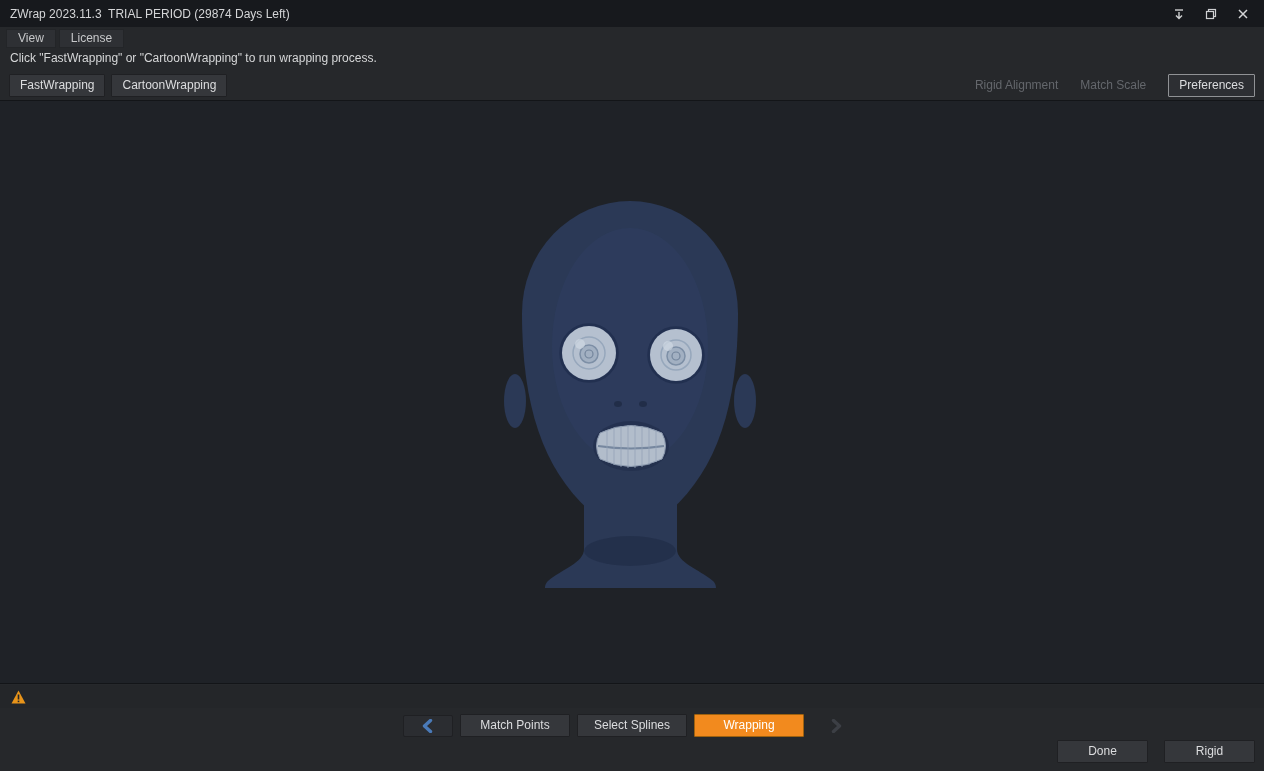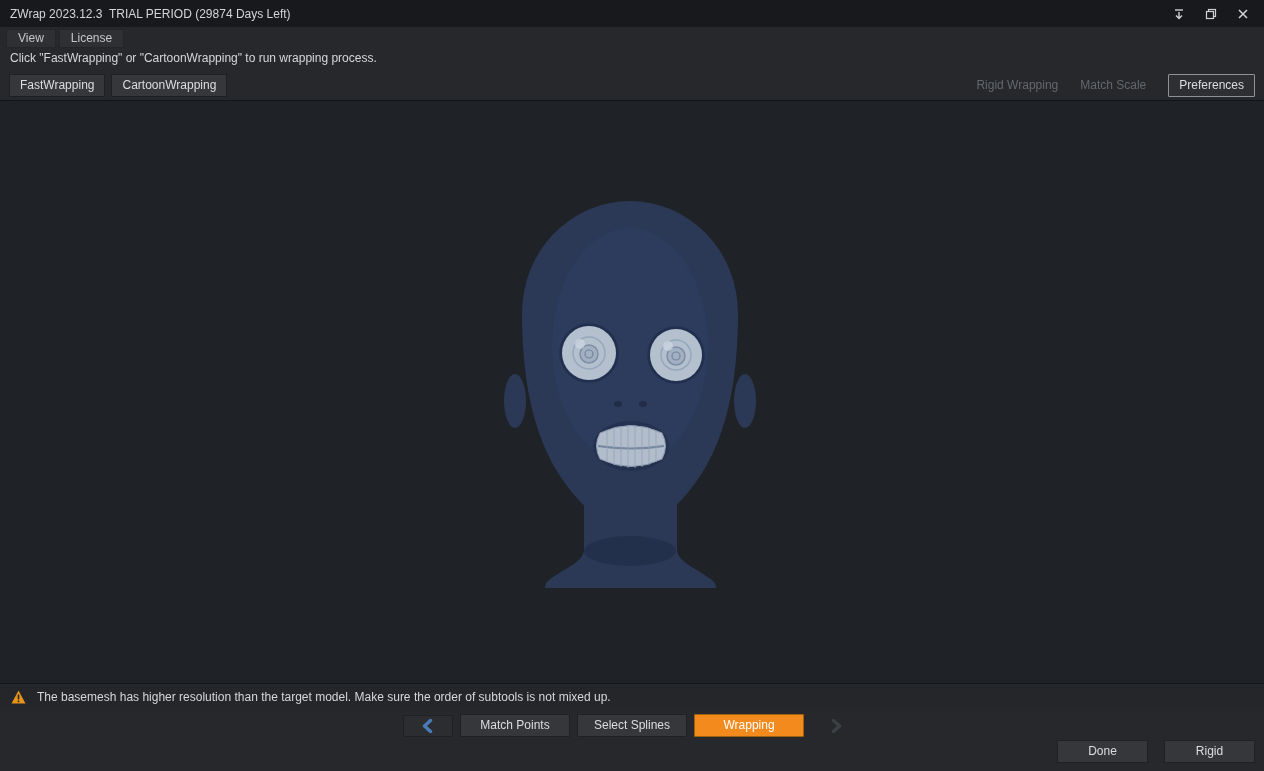--- a/index.html
+++ b/index.html
@@ -54,21 +54,21 @@
   
   .footerbar { position:absolute; top:740px; right:9px; display:flex; gap:16px; }
   .footerbar .btn { width:91px; text-align:center; padding:3px 0 4px 0; }
 </style>
 </head>
 <body>
 
 <div class="app">
 
   <div class="titlebar">
-    <span class="title">ZWrap 2023.12.3  TRIAL PERIOD (29874 Days Left)</span>
+    <span class="title">ZWrap 2023.11.3  TRIAL PERIOD (29874 Days Left)</span>
     <div class="win-controls">
       <span class="wc">
         <svg width="12" height="12" viewBox="0 0 12 12">
             <path d="M2 2 L10 2" stroke="#cfd0d2" stroke-width="1.4" fill="none"></path>
             <path d="M6 4 L6 10 M3 7.5 L6 10.5 L9 7.5" stroke="#cfd0d2" stroke-width="1.4" fill="none"></path>
           </svg>
       </span>
       <span class="wc">
         <svg width="12" height="12" viewBox="0 0 12 12">
             <rect x="3.5" y="1.5" width="7" height="7" fill="none" stroke="#cfd0d2" stroke-width="1.2"></rect>
@@ -89,21 +89,21 @@
   </div>
 
   <div class="instruction">Click "FastWrapping" or "CartoonWrapping" to run wrapping process.</div>
 
   <div class="toolbar">
     <div class="tb-left">
       <button class="btn">FastWrapping</button>
       <button class="btn">CartoonWrapping</button>
     </div>
     <div class="tb-right">
-      <span class="disabled-label">Rigid Wrapping</span>
+      <span class="disabled-label">Rigid Alignment</span>
       <span class="disabled-label">Match Scale</span>
       <button class="btn btn-selected">Preferences</button>
     </div>
   </div>
 
   <div class="viewport">
     <svg width="1264" height="584" viewBox="0 0 1264 584">
 
       <ellipse cx="630" cy="212" rx="108" ry="112" fill="#2b3956"></ellipse>
 
@@ -144,21 +144,20 @@
   </div>
 
   <div class="warningbar">
     <span style="display:flex;">
       <svg width="15" height="14" viewBox="0 0 15 14">
           <path d="M7.5 0.5 L14.5 13.5 L0.5 13.5 Z" fill="#e8941a"></path>
           <rect x="6.7" y="4.5" width="1.6" height="5" fill="#242629"></rect>
           <rect x="6.7" y="10.6" width="1.6" height="1.6" fill="#242629"></rect>
         </svg>
     </span>
-    <span class="warn-text">The basemesh has higher resolution than the target model. Make sure the order of subtools is not mixed up.</span>
   </div>
 
   <div class="stepsbar">
     <div class="nav-btn">
       <svg width="14" height="14" viewBox="0 0 14 14">
           <path d="M9.5 1.5 L3.5 7 L9.5 12.5" stroke="#4a7ab8" stroke-width="3.4" fill="none" stroke-linecap="round" stroke-linejoin="round"></path>
         </svg>
     </div>
     <button class="btn step">Match Points</button>
     <button class="btn step">Select Splines</button>

